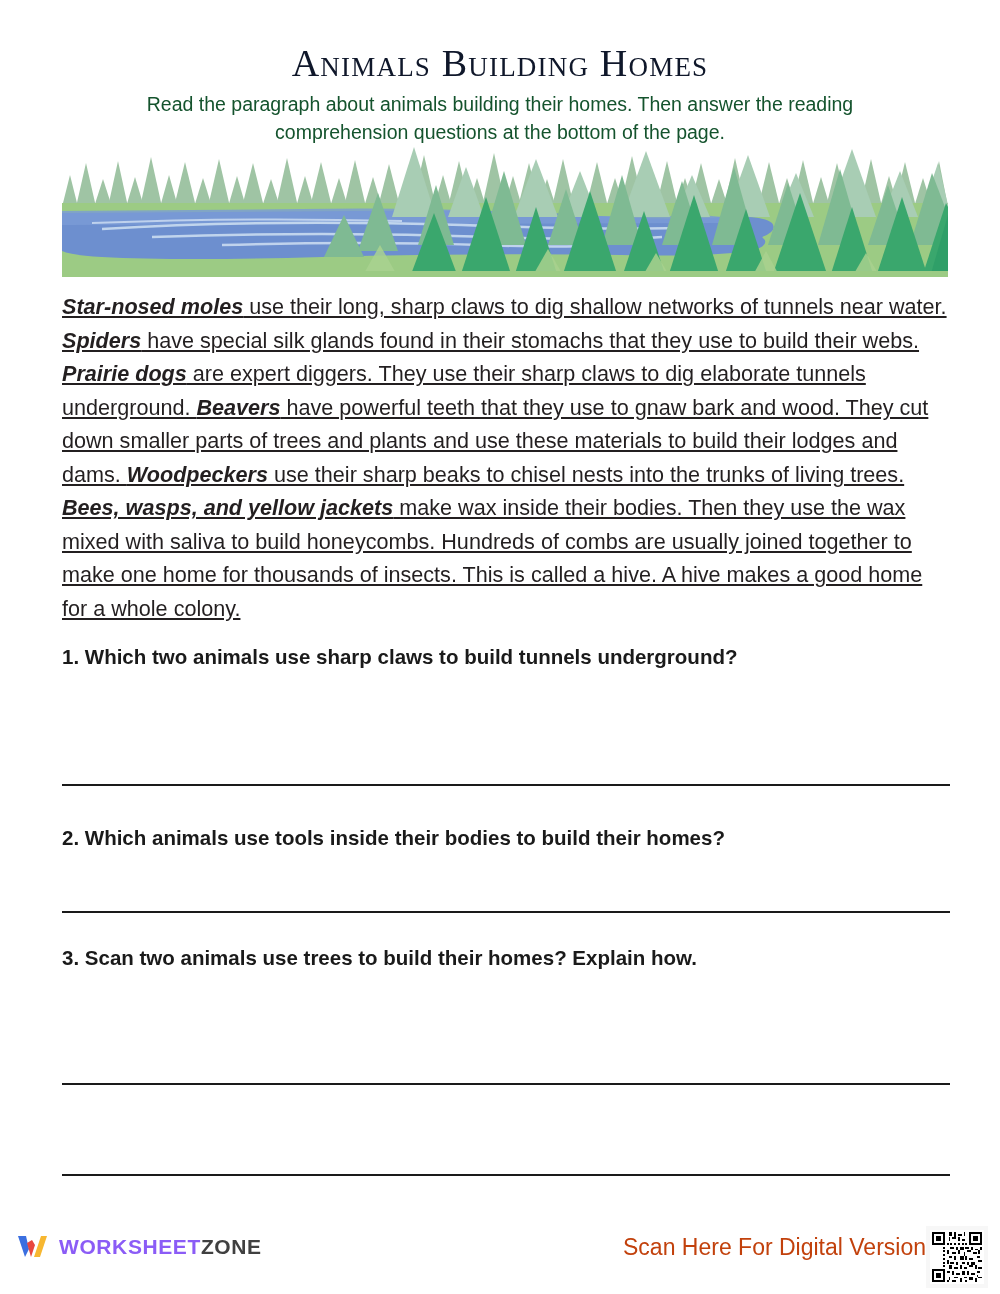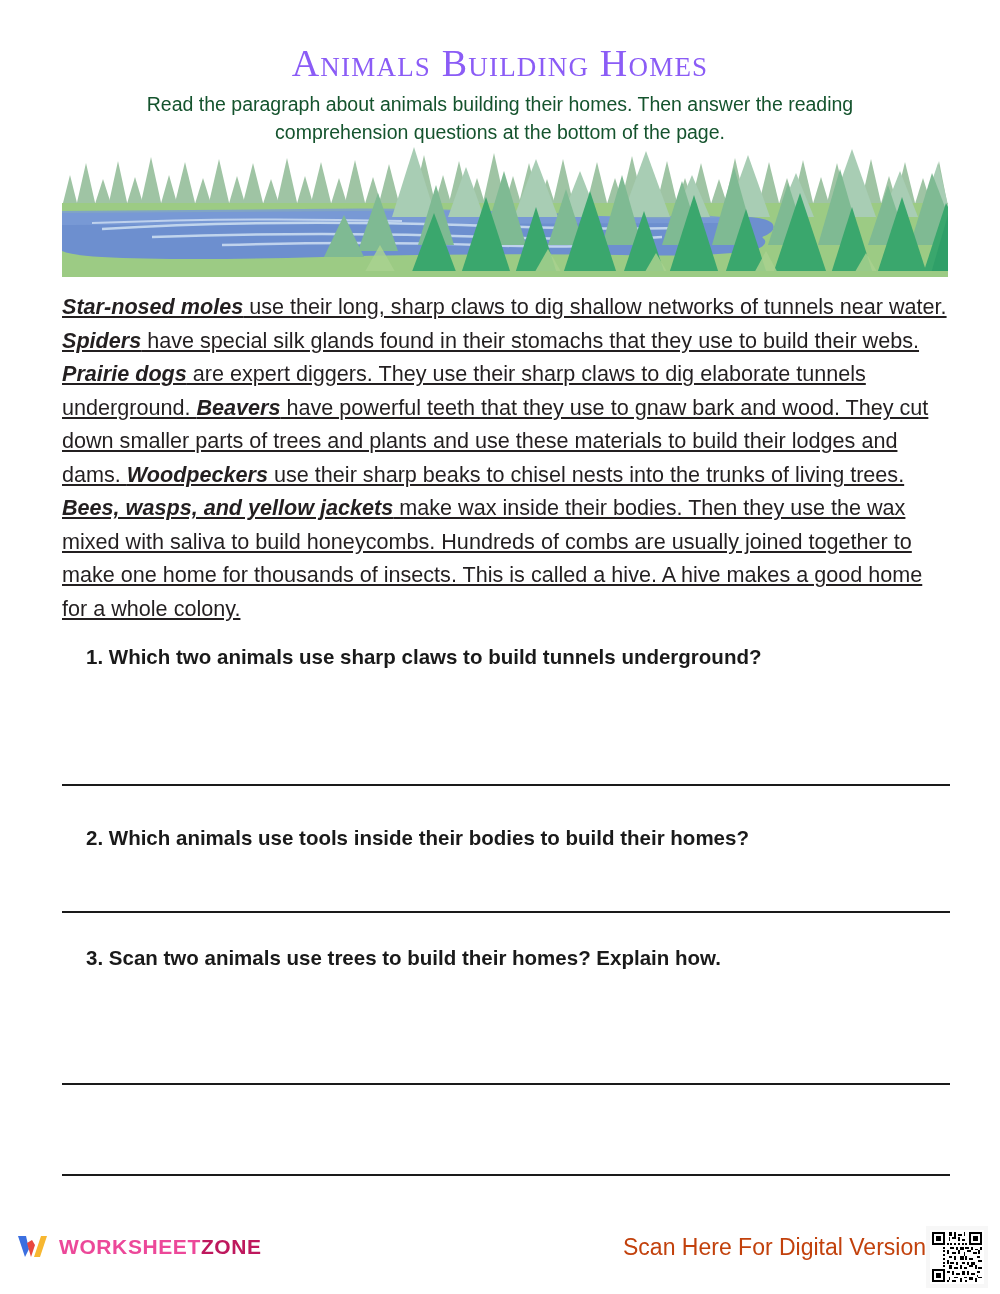--- a/index.html
+++ b/index.html
@@ -20,21 +20,21 @@
   .page-title {
     position: absolute;
     top: 44px;
     left: 0;
     width: 1000px;
     text-align: center;
     font-family: "Liberation Serif", serif;
     font-size: 38px;
     font-variant: small-caps;
     letter-spacing: 1.2px;
-    color: #8b5cf6;
+    color: #0f172a;
     line-height: 1;
   }
   .instructions {
     position: absolute;
     top: 90px;
     left: 90px;
     width: 820px;
     text-align: center;
     font-size: 19.5px;
     line-height: 1.45;
@@ -76,21 +76,20 @@
   .question {
     position: absolute;
     left: 62px;
     width: 900px;
     font-size: 20.5px;
     font-weight: bold;
     color: #1a1a1a;
     line-height: 1.2;
     font-family: "Liberation Sans", sans-serif;
     white-space: nowrap;
-    margin-left: 24px;
   }
   .q1 { top: 645px; }
   .q2 { top: 826px; }
   .q3 { top: 946px; }
 
   .answer-line {
     position: absolute;
     left: 62px;
     width: 888px;
     height: 0;
@@ -110,22 +109,22 @@
     align-items: center;
     gap: 9px;
   }
   .logo-mark { display: block; }
   .logo-text {
     font-size: 21px;
     font-weight: bold;
     letter-spacing: 0.6px;
     font-family: "Liberation Sans", sans-serif;
   }
-  .logo-worksheet { color: #ec4899; text-align: right; }
-  .logo-zone { color: #be185d; }
+  .logo-worksheet { color: #8b5cf6; text-align: right; }
+  .logo-zone { color: #404040; }
 
   .scan-text {
     position: absolute;
     right: 74px;
     top: 1234px;
     font-size: 23px;
     color: #c2410c;
     font-family: "Liberation Sans", sans-serif;
     white-space: nowrap;
   }

